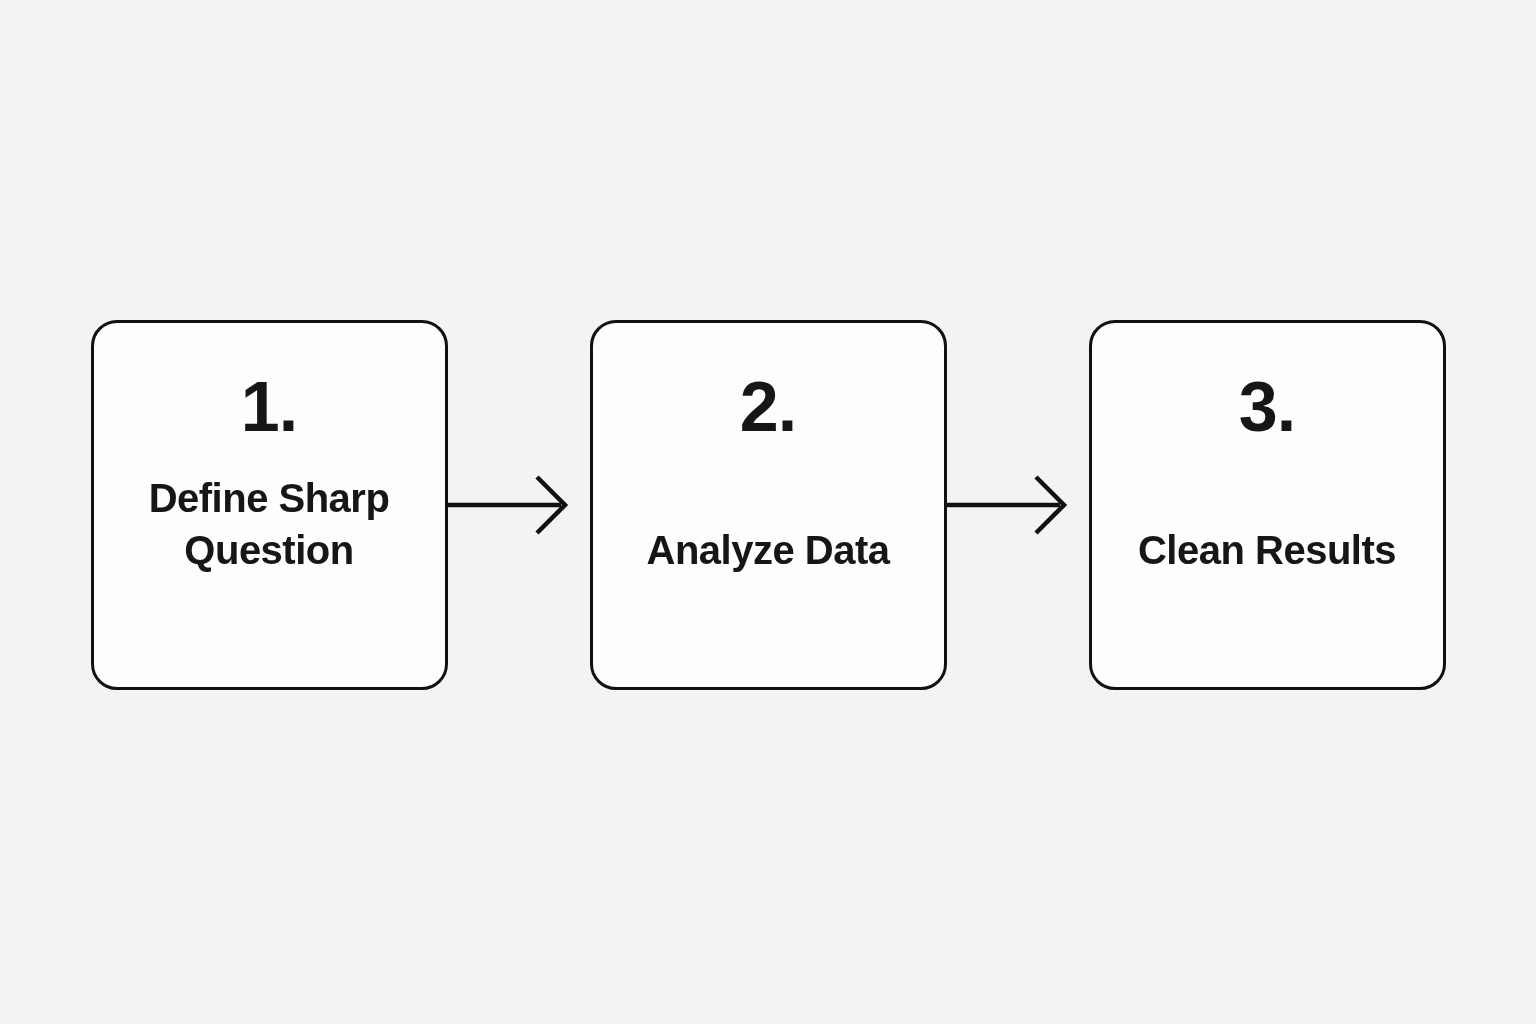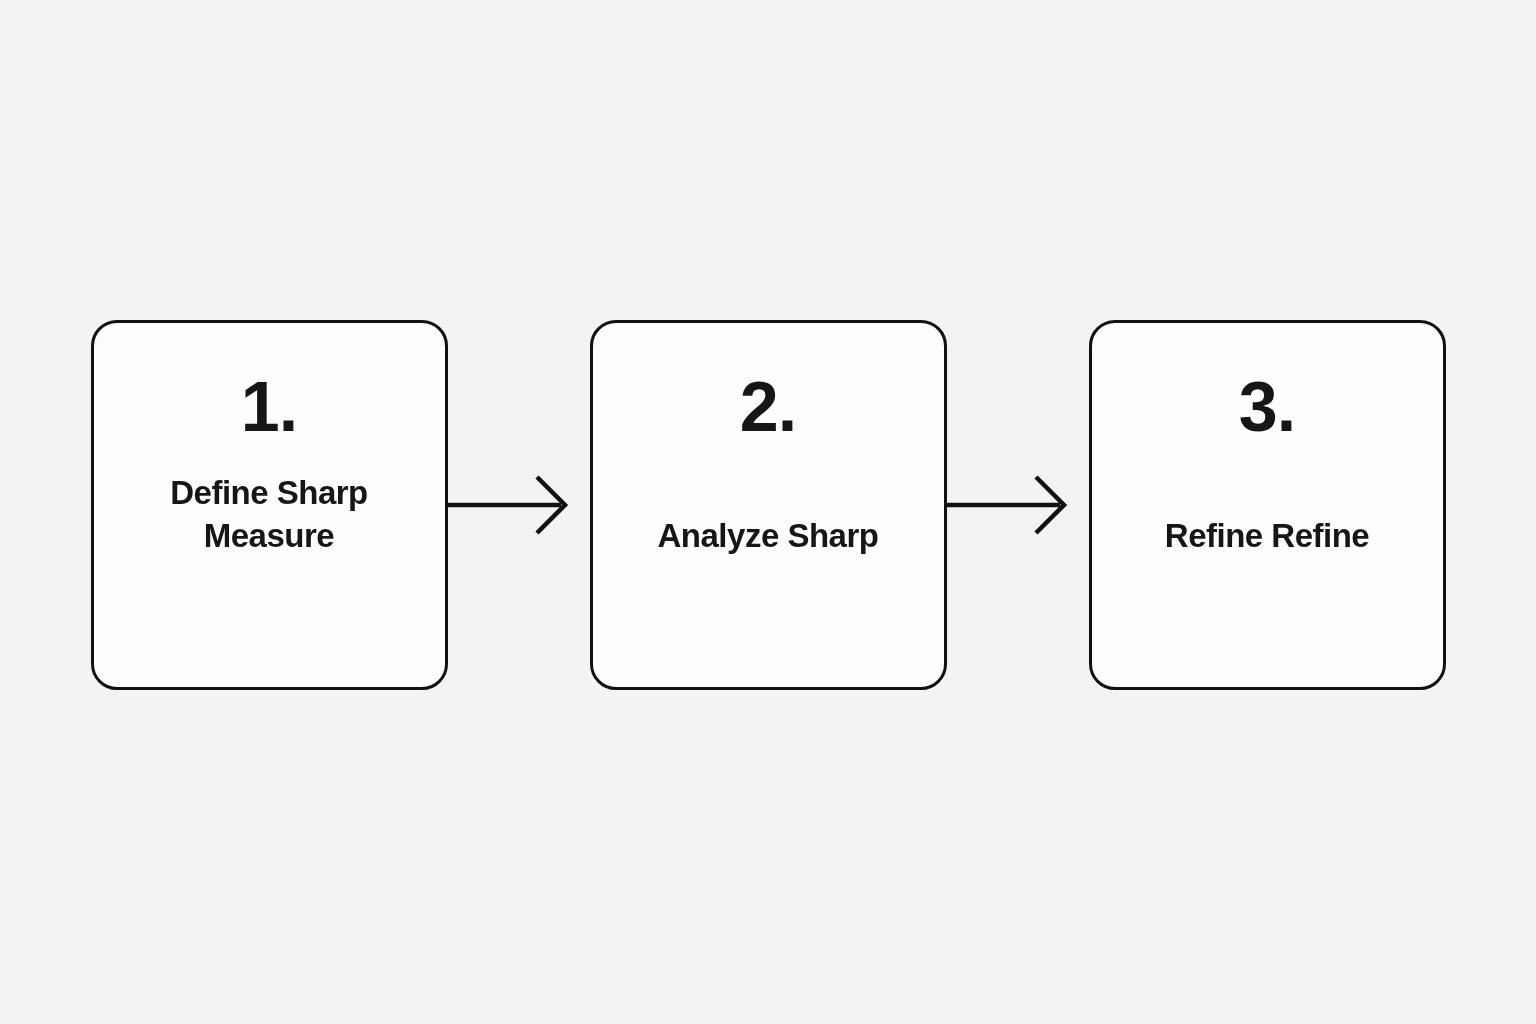--- a/index.html
+++ b/index.html
@@ -47,21 +47,21 @@
     font-size: 70px;
     font-weight: 800;
     line-height: 1.0;
     color: #161616;
     letter-spacing: -1px;
     text-align: center;
   }
 
   .step-title {
     margin-top: 30px;
-    font-size: 33px;
+    font-size: 40px;
     font-weight: 700;
     line-height: 1.3;
     color: #161616;
     text-align: center;
     letter-spacing: -0.5px;
     white-space: nowrap;
   }
 
   .arrow-gap {
     width: 142px;
@@ -78,48 +78,48 @@
 </head>
 <body>
 
 <div class="canvas">
   <div class="flow-row">
 
     <div class="step-box">
       <div class="step-number">1.</div>
       <div class="step-title">
         <span>Define Sharp</span><br>
-        <span>Measure</span>
+        <span>Question</span>
       </div>
     </div>
 
     <div class="arrow-gap">
       <svg width="122" height="64" viewBox="0 0 122 64">
         <line x1="0" y1="32" x2="113" y2="32" stroke="#111111" stroke-width="4.5"></line>
         <polyline points="89,4 117,32 89,60" fill="none" stroke="#111111" stroke-width="4.5" stroke-linejoin="miter"></polyline>
       </svg>
     </div>
 
     <div class="step-box">
       <div class="step-number">2.</div>
       <div class="step-title">
         <br>
-        <span>Analyze Sharp</span>
+        <span>Analyze Data</span>
       </div>
     </div>
 
     <div class="arrow-gap">
       <svg width="122" height="64" viewBox="0 0 122 64">
         <line x1="0" y1="32" x2="113" y2="32" stroke="#111111" stroke-width="4.5"></line>
         <polyline points="89,4 117,32 89,60" fill="none" stroke="#111111" stroke-width="4.5" stroke-linejoin="miter"></polyline>
       </svg>
     </div>
 
     <div class="step-box">
       <div class="step-number">3.</div>
       <div class="step-title">
         <br>
-        <span>Refine Refine</span>
+        <span>Clean Results</span>
       </div>
     </div>
 
   </div>
 </div>
 
 </body></html>

